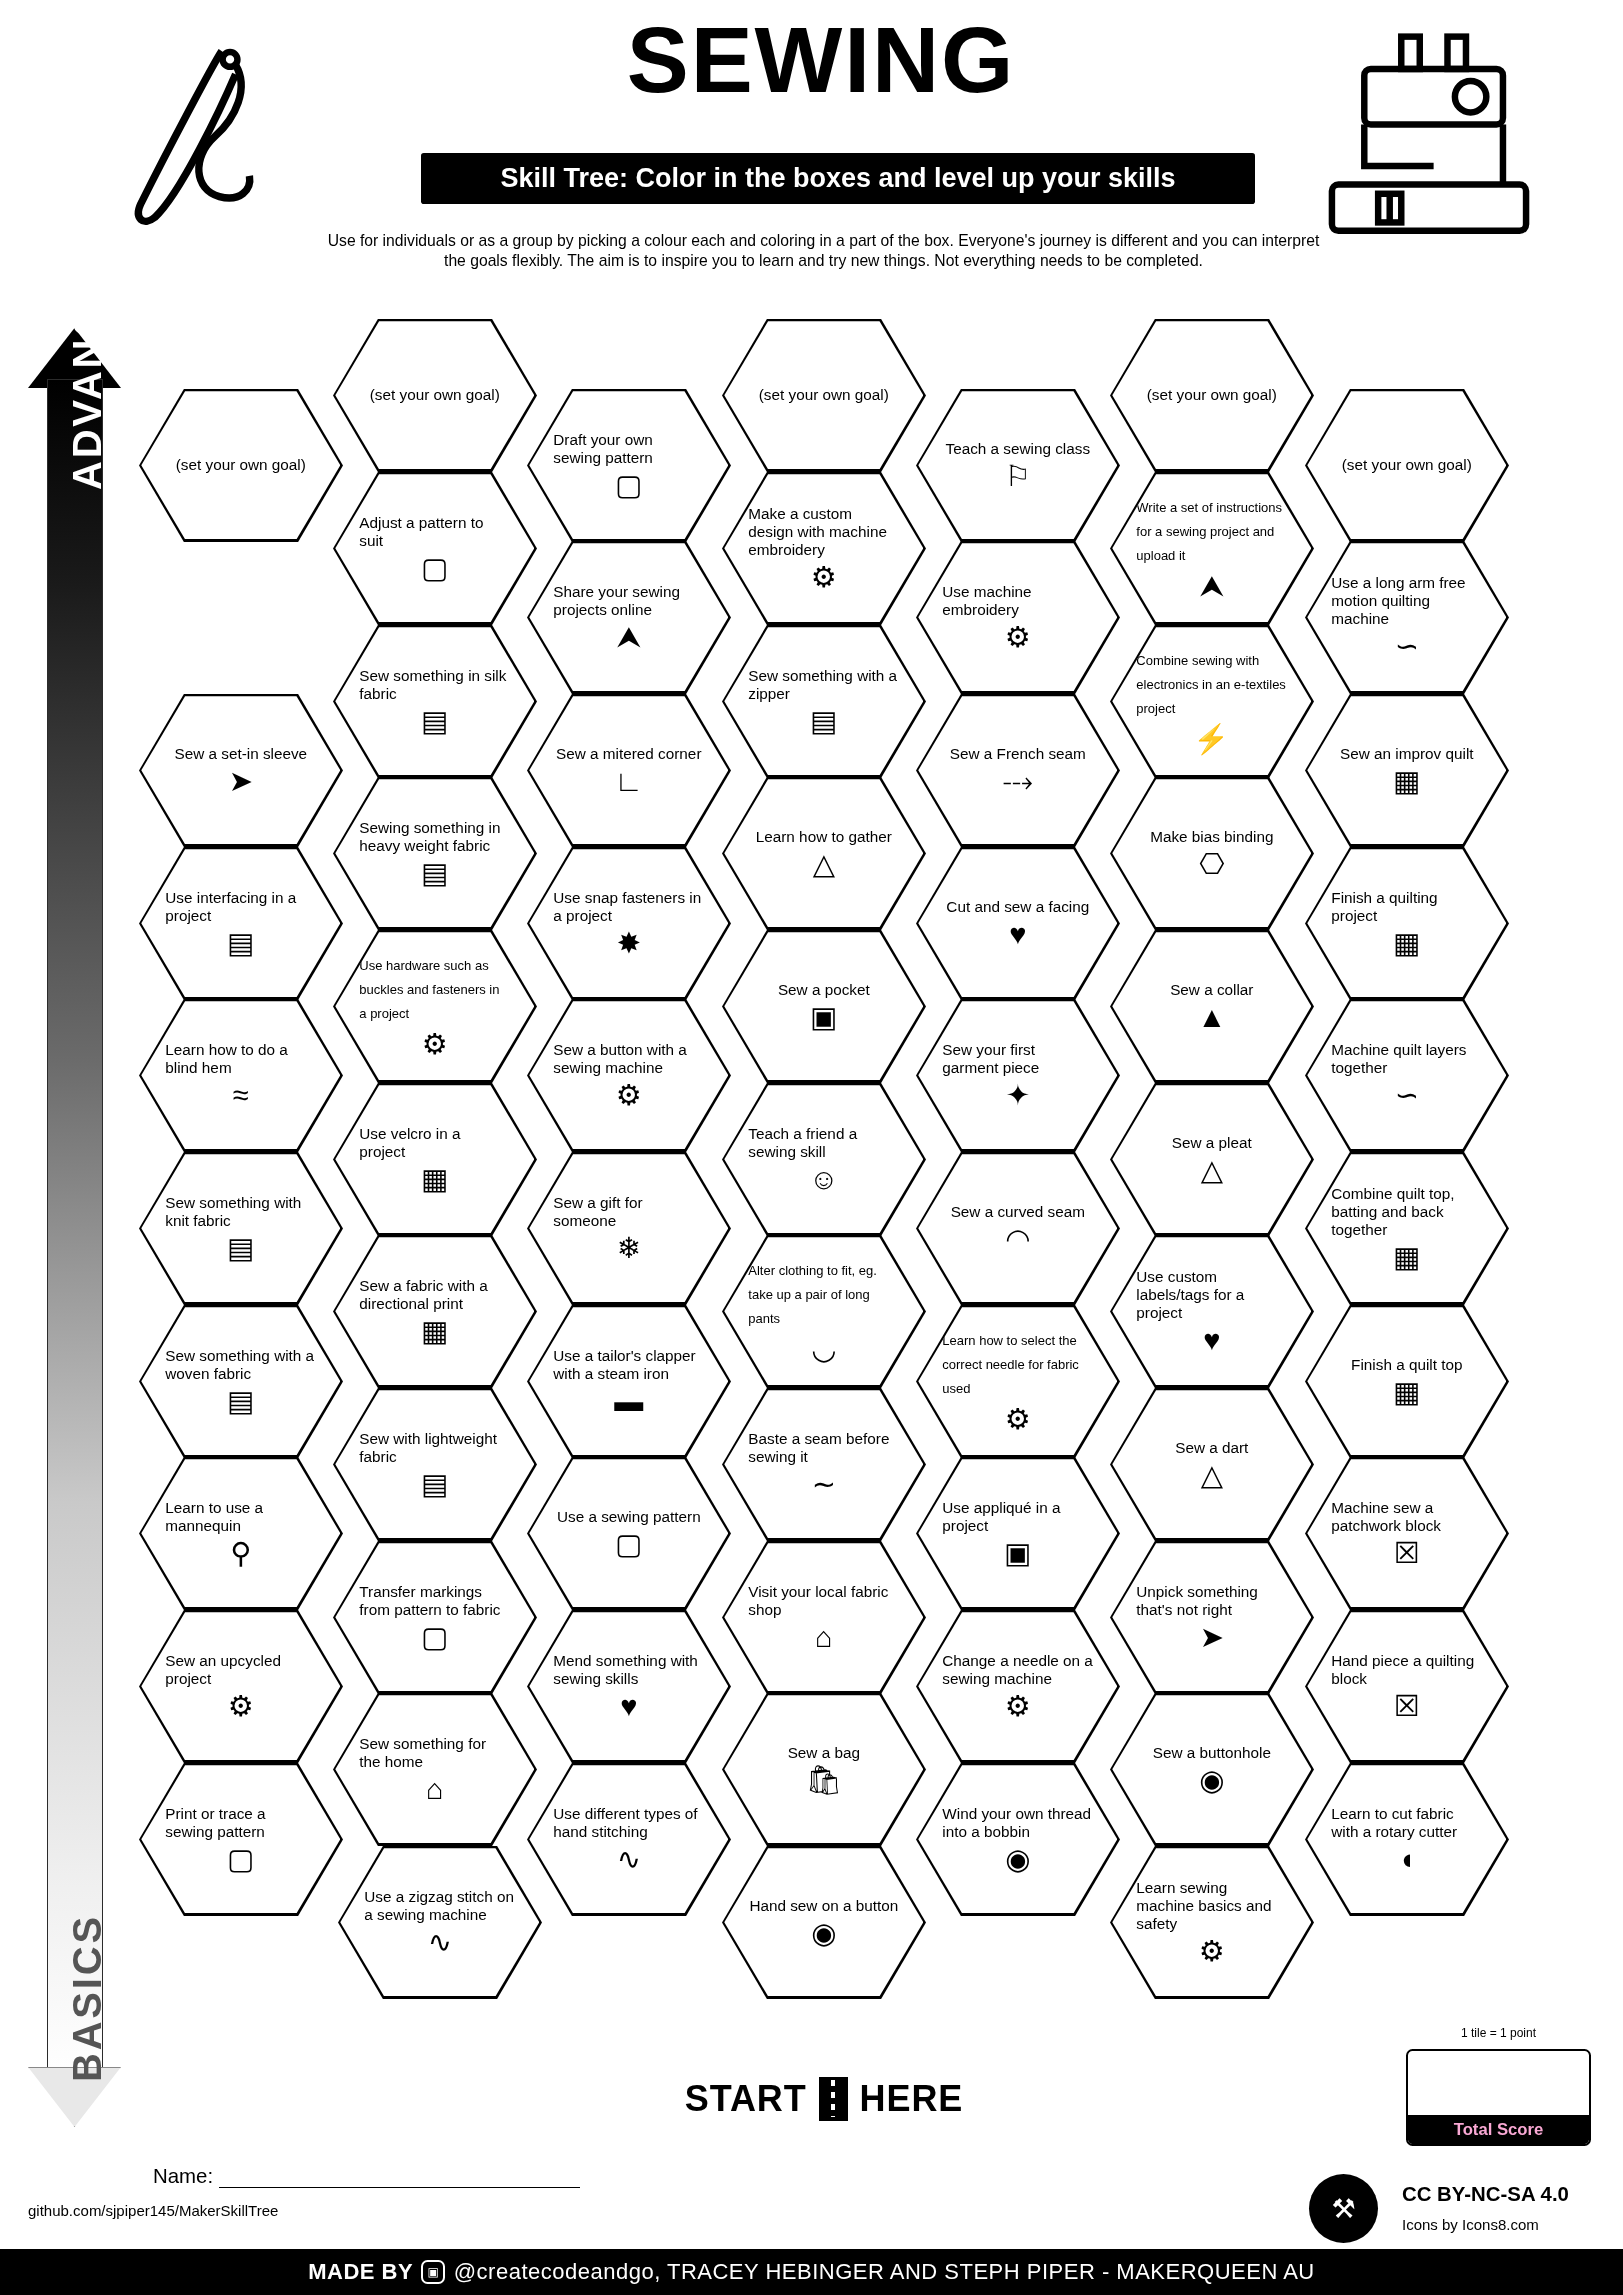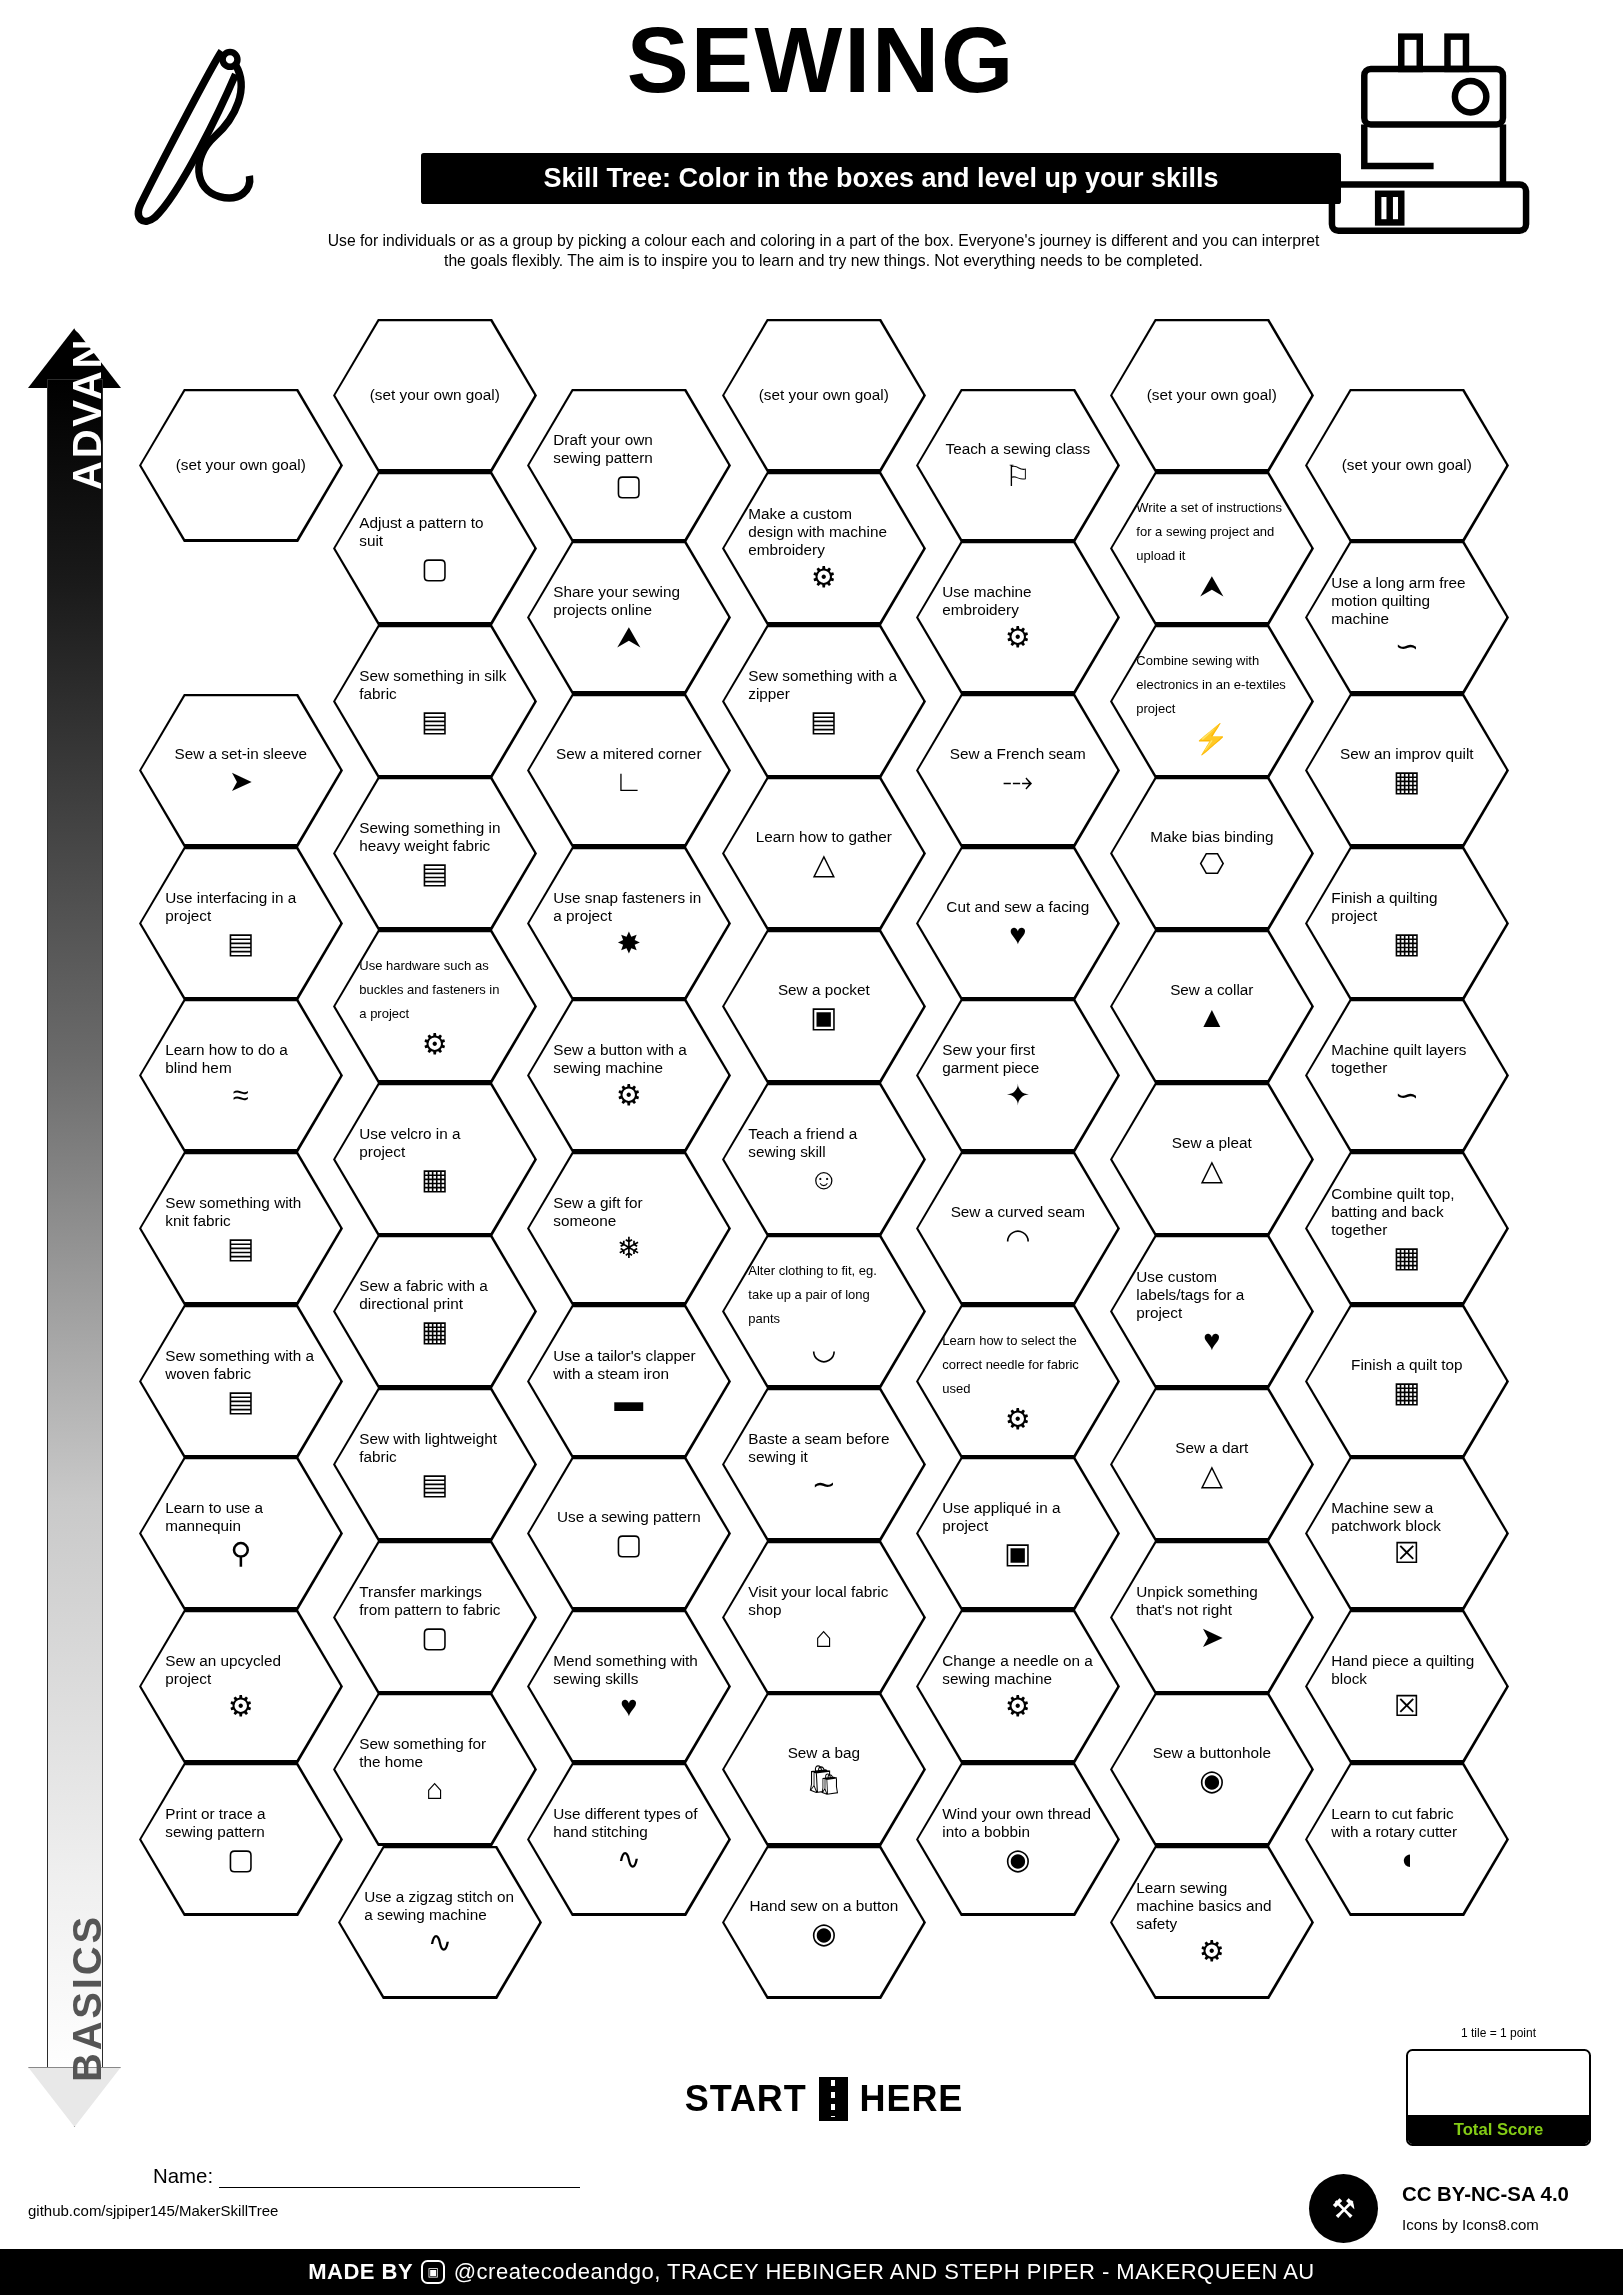--- a/index.html
+++ b/index.html
@@ -15,21 +15,21 @@
 
   
   #header { position:absolute; left:0; top:0; width:1623px; height:296px; }
 
   #title {
     position:absolute; left:532px; top:14px; width:578px;
     text-align:center;
     font-size:93px; font-weight:bold; letter-spacing:1.9px; line-height:93px;
   }
   #subtitle-bar {
-    position:absolute; left:421px; top:153px; width:920px; height:51px;
+    position:absolute; left:421px; top:153px; width:834px; height:51px;
     background:#000; color:#fff; border-radius:2.8px;
     display:flex; align-items:center; justify-content:center;
     font-size:27px; font-weight:600;
   }
   #blurb {
     position:absolute; left:324px; top:231px; width:999px;
     text-align:center; font-size:15.7px; line-height:20.4px;
   }
 
   
@@ -112,21 +112,21 @@
   #score-box {
     position:absolute; left:1406px; top:2049px; width:185px; height:97px;
     border:2.3px solid #000; border-radius:6.5px; overflow:hidden; background:#fff;
   }
   #score-tile-note {
     position:absolute; left:1406px; top:2026px; width:185px; text-align:center;
     font-size:12px;
   }
   #score-label {
     position:absolute; left:0; bottom:0; width:100%; height:29px;
-    background:#000; color:#84cc16; display:flex; align-items:center; justify-content:center;
+    background:#000; color:#f9a8d4; display:flex; align-items:center; justify-content:center;
     font-size:16.7px; font-weight:600;
   }
 
   #name-row {
     position:absolute; left:153px; top:2165px; width:509px;
     font-size:20.4px;
   }
   #name-line {
     display:inline-block; width:361px; border-bottom:1.9px solid #000; height:21px;
     vertical-align:bottom;

